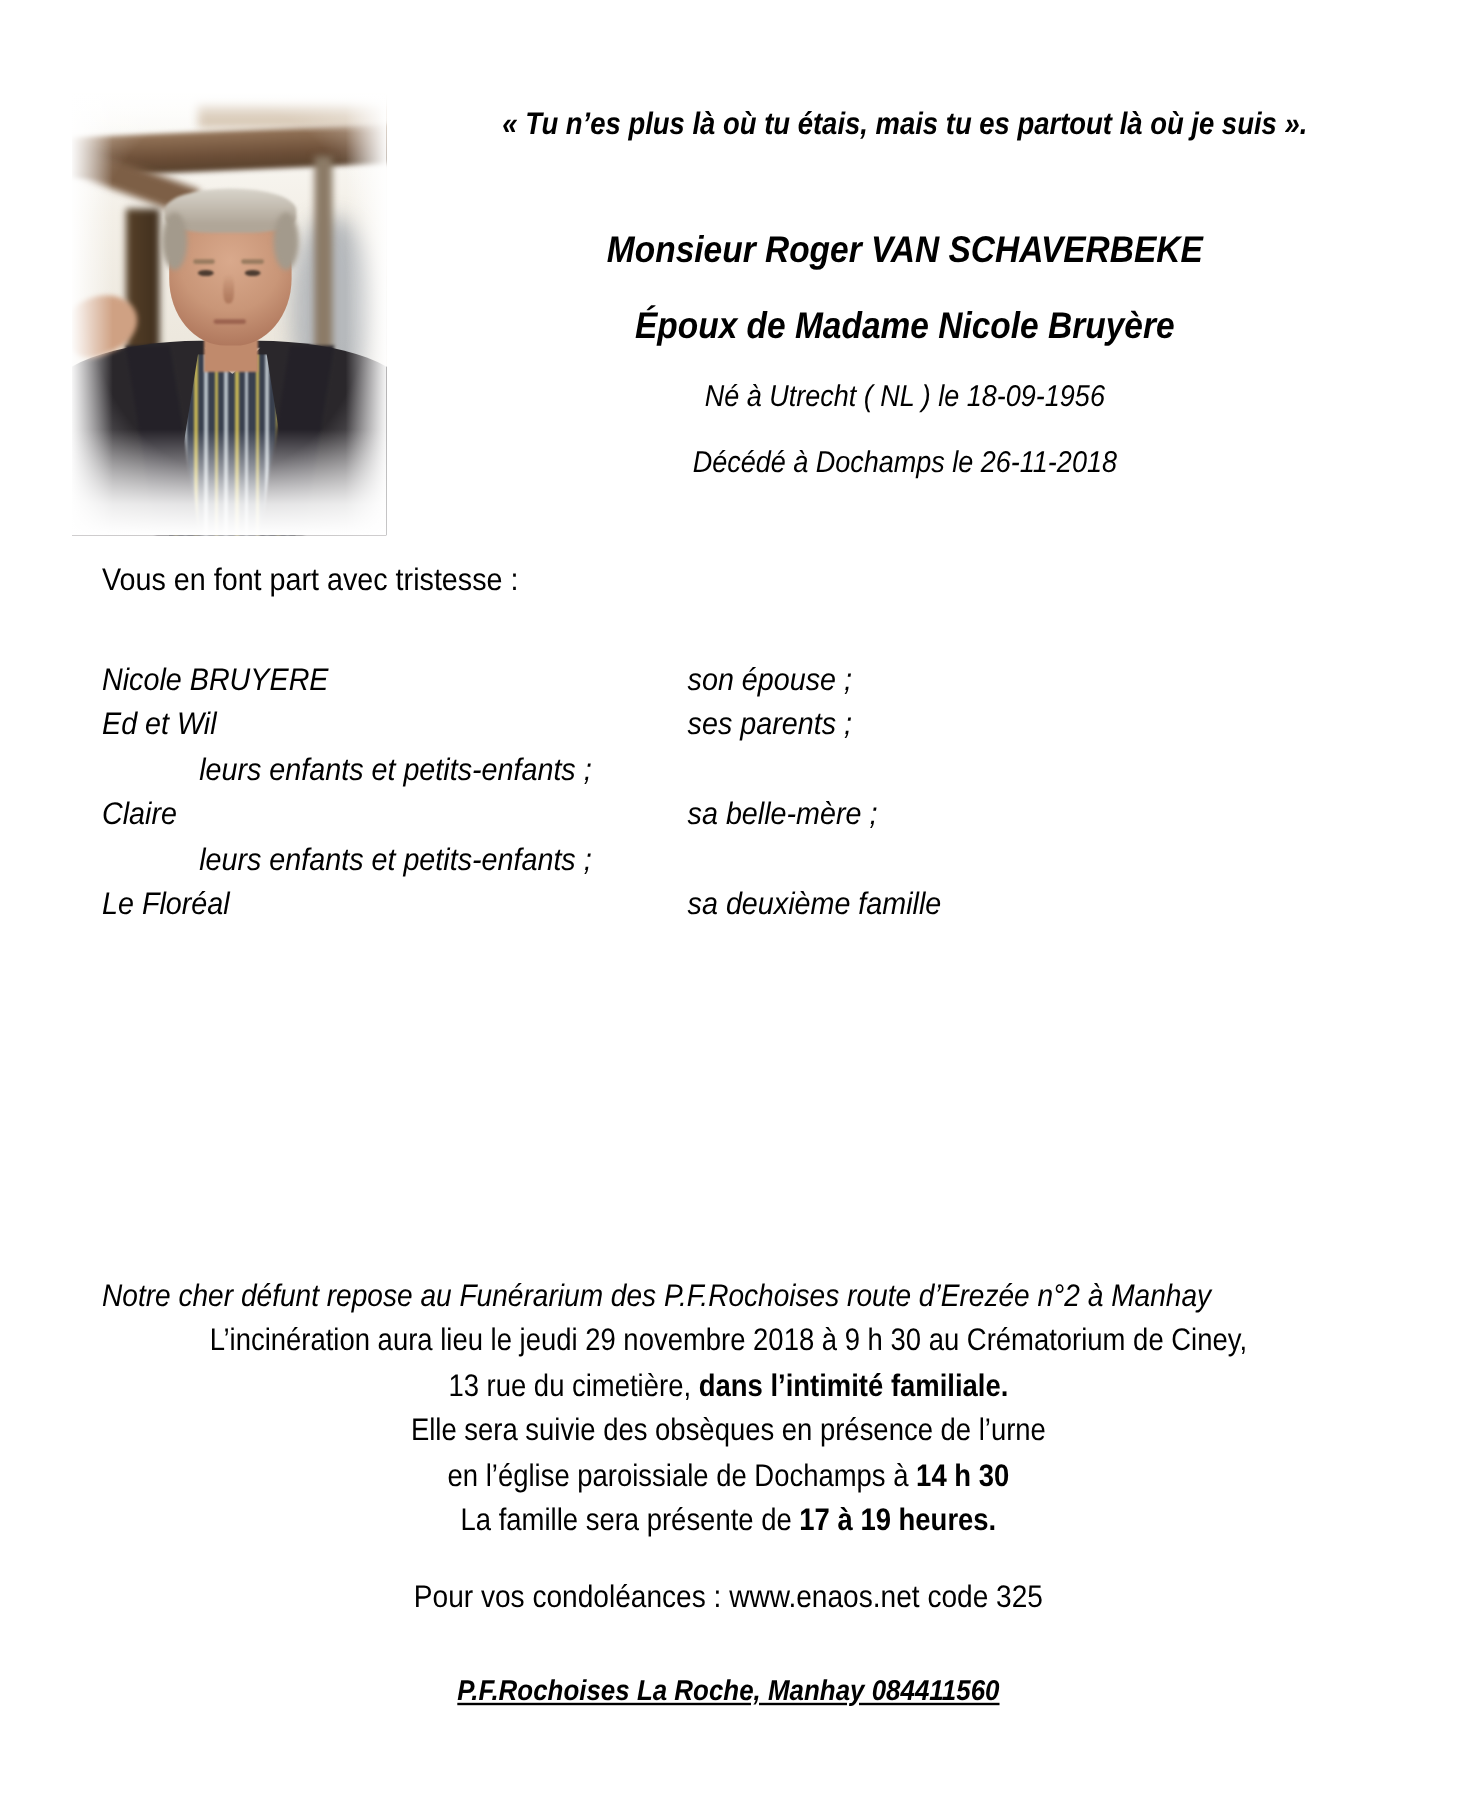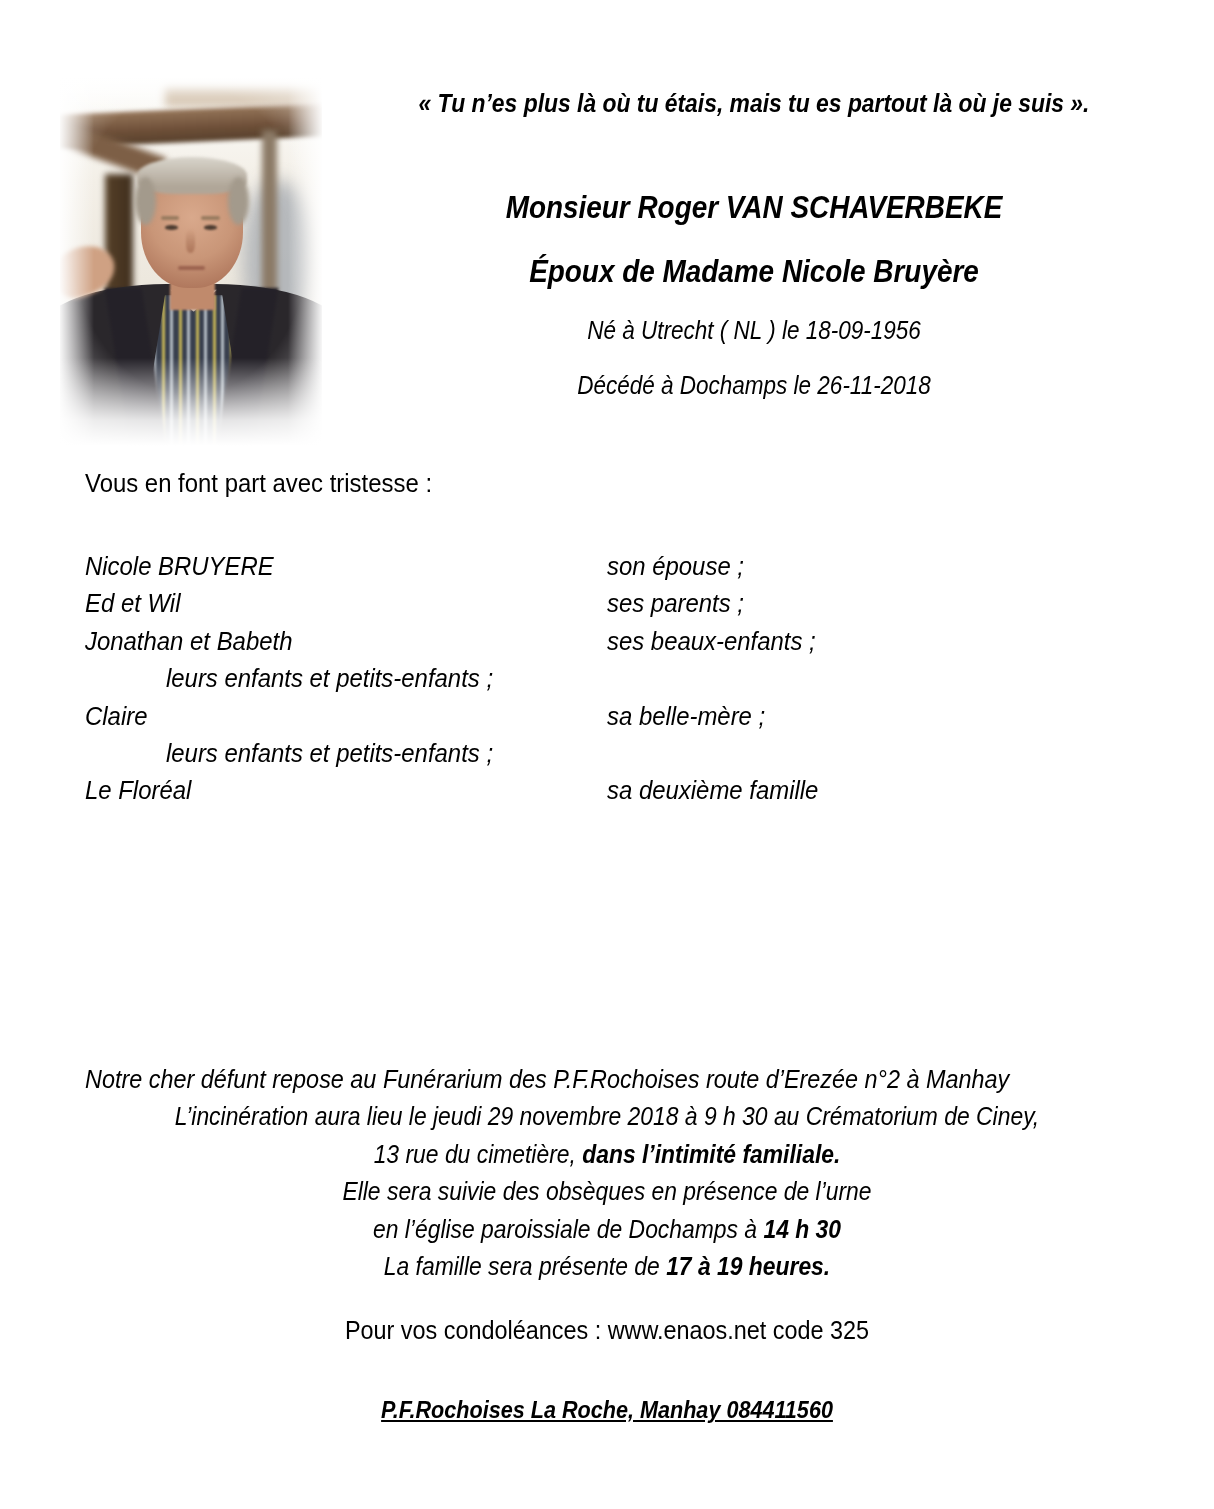--- a/index.html
+++ b/index.html
@@ -20,28 +20,28 @@
   .d-name  { position: absolute; top: 102px; width: 100%; font-size: 31px; font-weight: bold; font-style: italic; }
   .d-spouse{ position: absolute; top: 166px; width: 100%; font-size: 31px; font-weight: bold; font-style: italic; }
   .d-birth { position: absolute; top: 228px; width: 100%; font-size: 25px; font-style: italic; }
   .d-death { position: absolute; top: 283px; width: 100%; font-size: 25px; font-style: italic; }
 
   
   .intro { left: 85px; top: 468px; font-size: 26px; transform: scaleX(0.92); transform-origin: left center; }
 
   
   .family { position: absolute; left: 85px; top: 548px; width: 1080px; }
-  .frow { display: flex; height: 37.4px; line-height: 37.4px; font-size: 26px; font-style: italic; white-space: nowrap; gap: 34px; }
+  .frow { display: flex; height: 37.4px; line-height: 37.4px; font-size: 26px; font-style: italic; white-space: nowrap; }
   .fname { flex: 0 0 488px; transform: scaleX(0.92); transform-origin: left center; }
   .frel  { flex: 1 1 auto; transform: scaleX(0.92); transform-origin: left center; }
   .frow.indent .fname { padding-left: 88px; }
 
   
   .repose { left: 85px; top: 1061px; font-size: 26px; font-style: italic; line-height: 37.4px; transform: scaleX(0.9); transform-origin: left center; }
-  .ceremony { position: absolute; left: 40px; right: 40px; top: 1098.4px; text-align: center; font-style: italic; }
+  .ceremony { position: absolute; left: 40px; right: 40px; top: 1098.4px; text-align: center; }
   .c-line { white-space: nowrap; font-size: 26px; line-height: 37.4px; transform: scaleX(0.88); transform-origin: 50% 50%; }
   .c-line strong { font-weight: bold; }
 
   
   .condolences { left: 0; top: 1315px; width: 1214px; text-align: center; font-size: 26px; transform: scaleX(0.9); transform-origin: 50% 50%; }
   .footer { left: 0; top: 1396px; width: 1214px; text-align: center; font-size: 24px; font-weight: bold; font-style: italic; text-decoration: underline; transform: scaleX(0.9); transform-origin: 50% 50%; }
 
   
   .photo { position: absolute; left: 60px; top: 78px; width: 262px; height: 368px; overflow: hidden; }
   .photo div { position: absolute; }
@@ -120,24 +120,20 @@
 
 <div class="family">
   <div class="frow">
       <span class="fname">Nicole BRUYERE</span>
       <span class="frel">son épouse ;</span>
     </div>
   <div class="frow">
       <span class="fname">Ed et Wil</span>
       <span class="frel">ses parents ;</span>
     </div>
-  <div class="frow">
-      <span class="fname">Jonathan et Babeth</span>
-      <span class="frel">ses beaux-enfants ;</span>
-    </div>
   <div class="frow indent">
       <span class="fname">leurs enfants et petits-enfants ;</span>
       <span class="frel"></span>
     </div>
   <div class="frow">
       <span class="fname">Claire</span>
       <span class="frel">sa belle-mère ;</span>
     </div>
   <div class="frow indent">
       <span class="fname">leurs enfants et petits-enfants ;</span>

